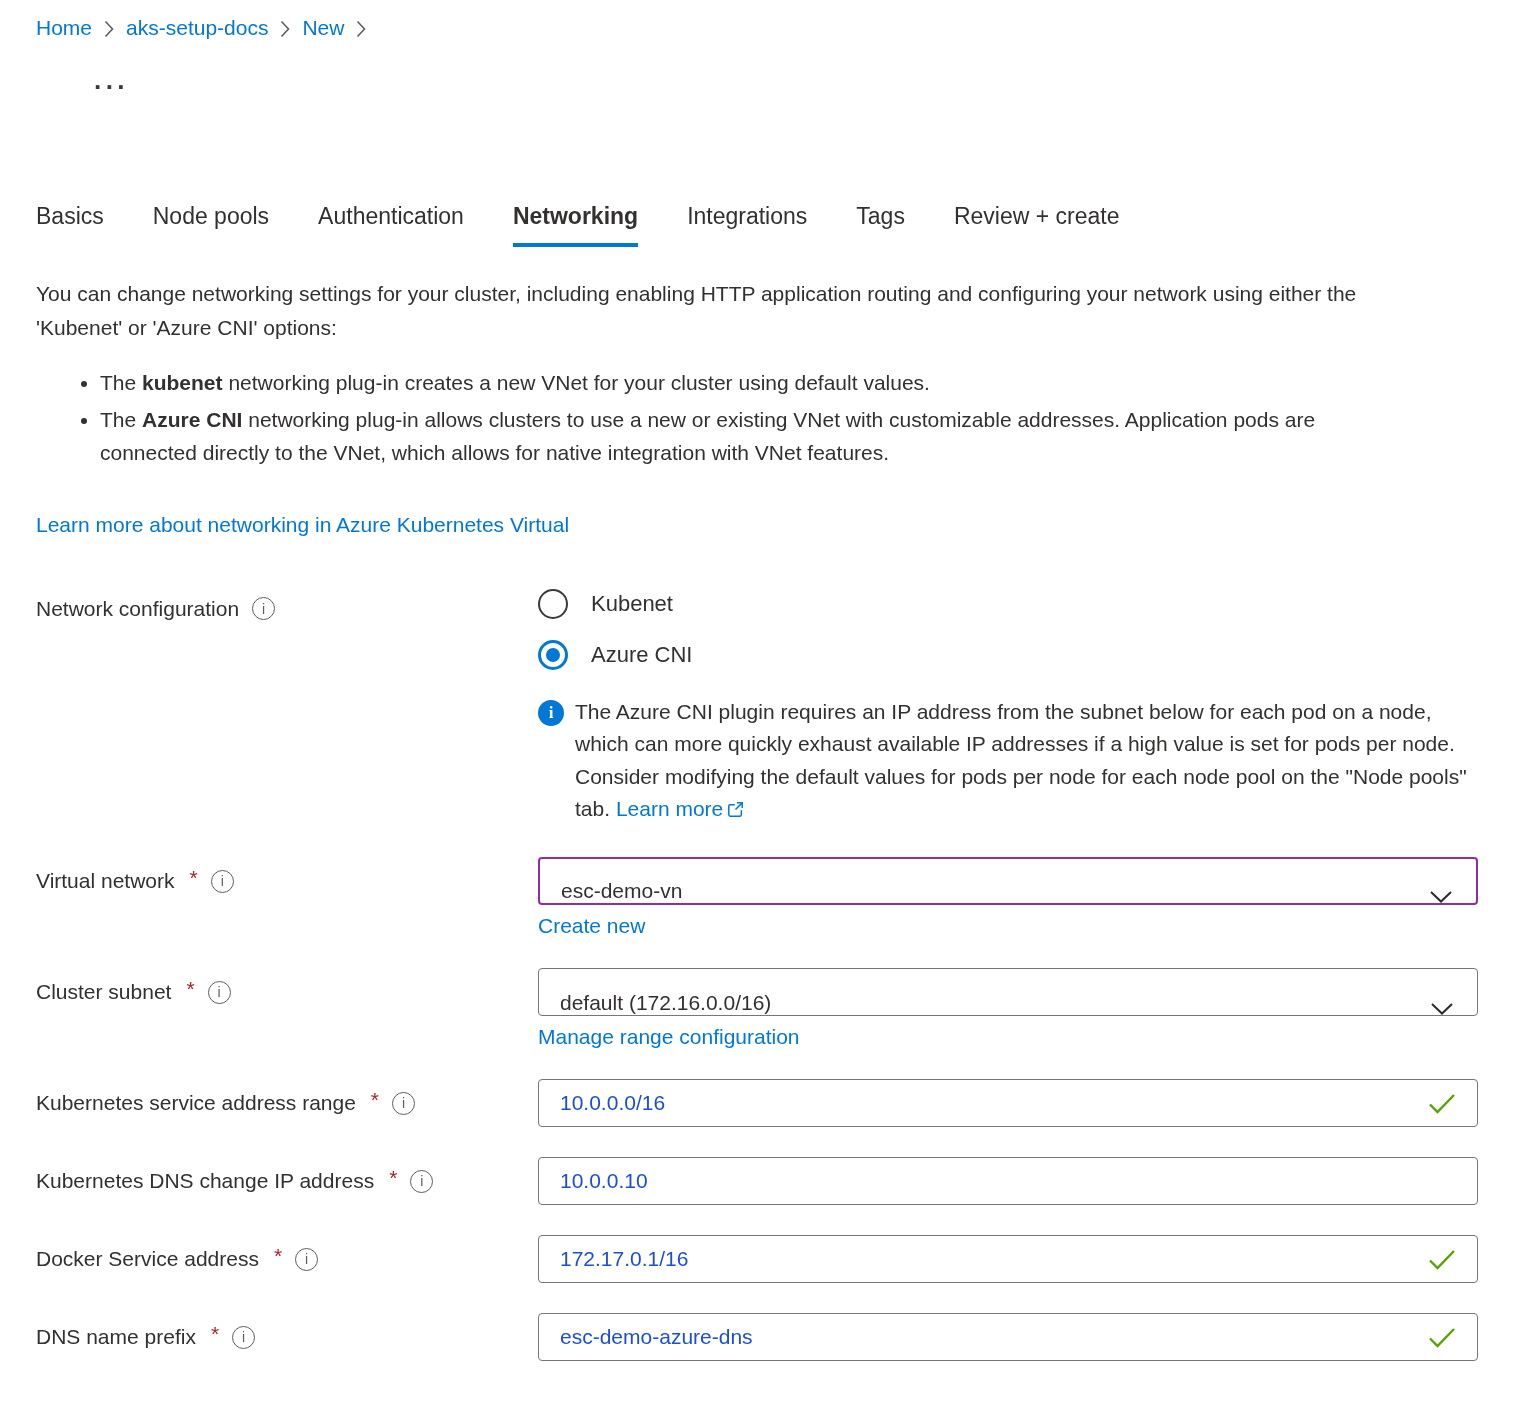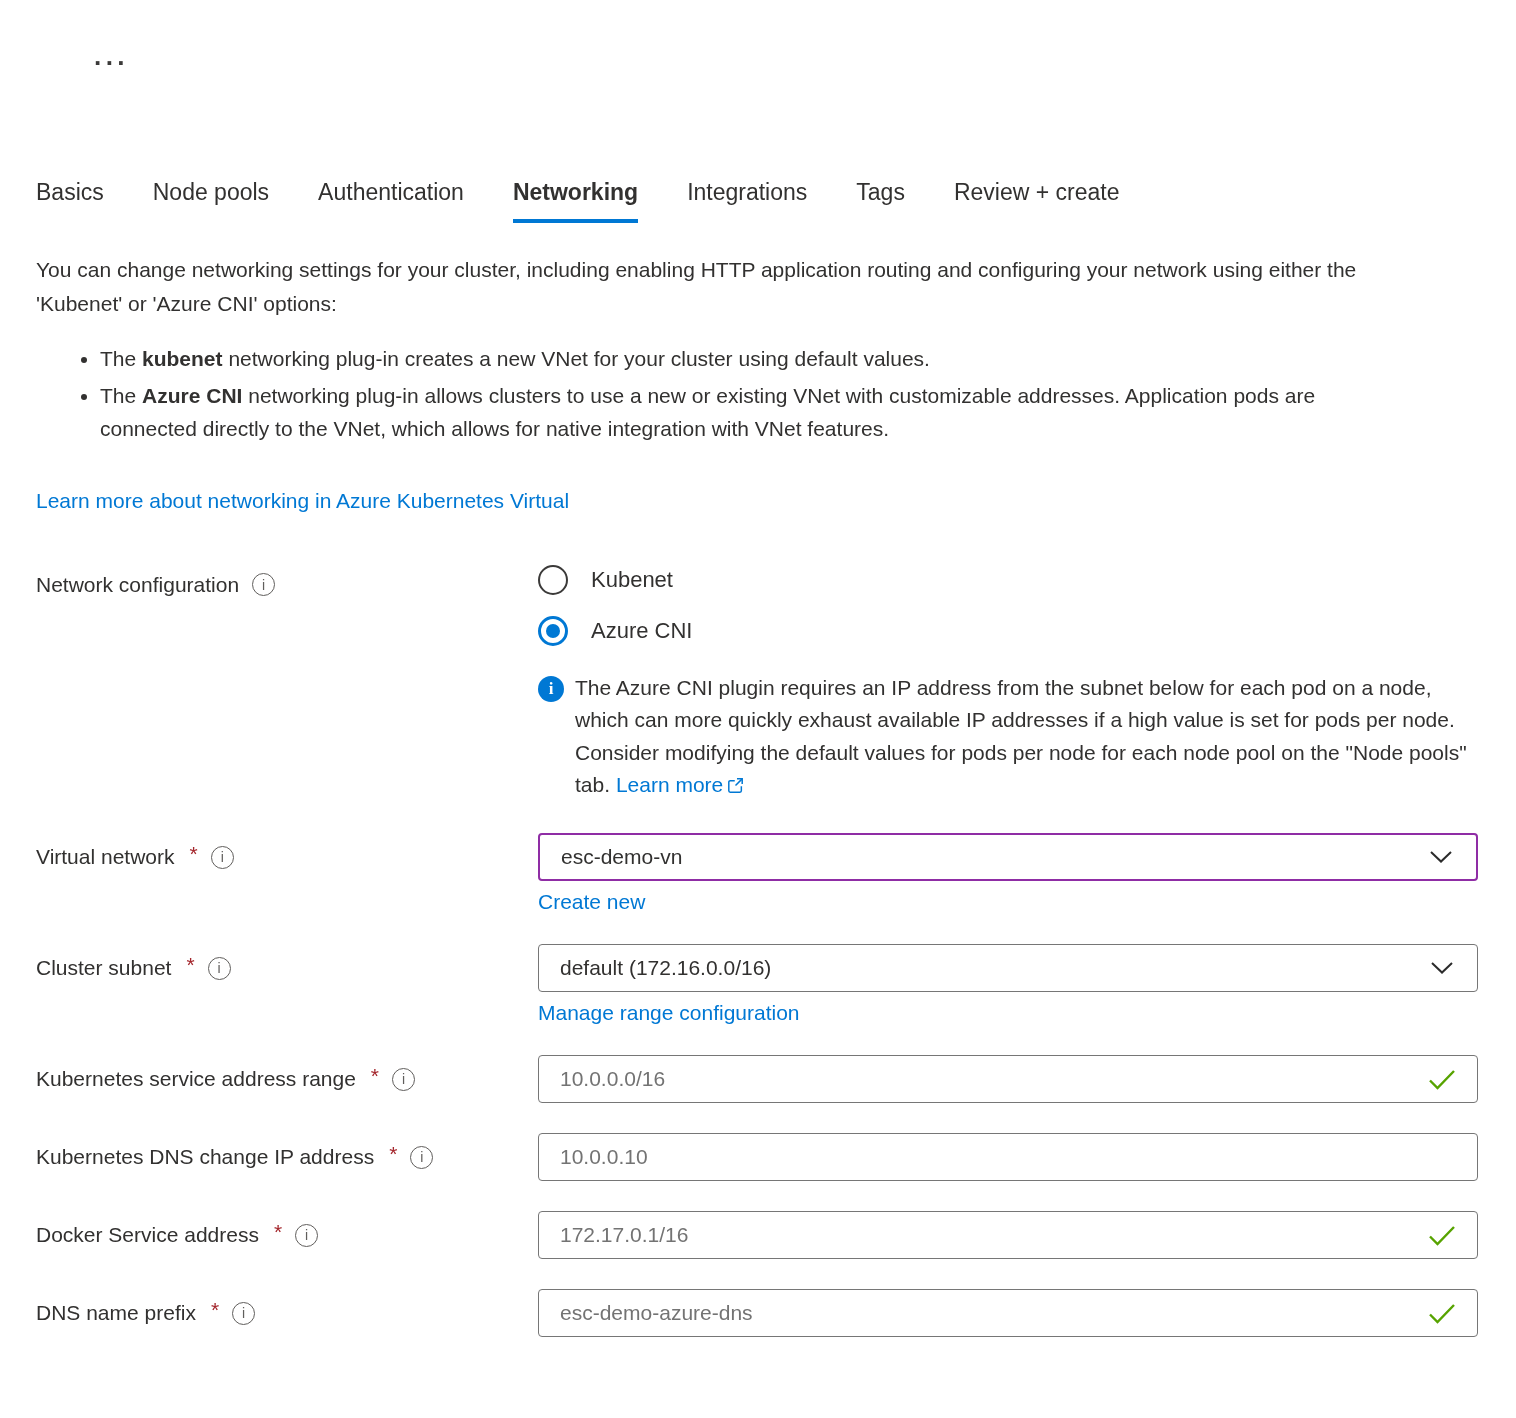--- a/index.html
+++ b/index.html
@@ -60,39 +60,59 @@
     flex: 0 0 26px; width: 26px; height: 26px; border-radius: 50%; background: #0078d4;
     color: #fff; display: flex; align-items: center; justify-content: center;
     font-size: 17px; font-weight: 700; margin-top: 4px; font-family: "Liberation Serif", serif;
   }
   .note-link { color: #0078d4; text-decoration: none; cursor: pointer; white-space: nowrap; }
   .ext-icon { display: inline-block; vertical-align: -2px; margin-left: 4px; }
 
   
   .combo {
     height: 48px; border: 1px solid #767676; border-radius: 4px; background: #fff;
-    display: flex; align-items: center; justify-content: space-between;
+    display: flex; align-items: flex-end; justify-content: space-between;
     padding: 0 24px 0 21px; font-size: 21px; cursor: pointer;
   }
   .combo.dirty { border: 2px solid #8f2da5; }
   .chevron { display: inline-flex; align-items: center; }
   .input-wrap { position: relative; }
   input.text {
     width: 100%; height: 48px; border: 1px solid #767676; border-radius: 4px;
-    font-size: 21px; padding: 0 64px 0 21px; color: #737373; font-family: inherit; outline: none;
+    font-size: 21px; padding: 0 64px 0 21px; color: #1d4ed8; font-family: inherit; outline: none;
   }
   .valid-check { position: absolute; right: 22px; top: 14px; }
   .sub-link { display: inline-block; margin-top: 9px; font-size: 21px; color: #0078d4; text-decoration: none; cursor: pointer; }
 </style>
 </head>
 <body>
 
 <div class="page">
 
   
+  <nav class="breadcrumb">
+    <a>Home</a>
+    <span class="crumb-sep">
+      <svg width="10" height="18" viewBox="0 0 10 18">
+          <path d="M1.5 1.5 L8.5 9 L1.5 16.5" stroke="#605e5c" stroke-width="1.6" fill="none"></path>
+        </svg>
+    </span>
+    <a>aks-setup-docs</a>
+    <span class="crumb-sep">
+      <svg width="10" height="18" viewBox="0 0 10 18">
+          <path d="M1.5 1.5 L8.5 9 L1.5 16.5" stroke="#605e5c" stroke-width="1.6" fill="none"></path>
+        </svg>
+    </span>
+    <a>New</a>
+    <span class="crumb-sep">
+      <svg width="10" height="18" viewBox="0 0 10 18">
+          <path d="M1.5 1.5 L8.5 9 L1.5 16.5" stroke="#605e5c" stroke-width="1.6" fill="none"></path>
+        </svg>
+    </span>
+  </nav>
 
   
   <div class="title-row">
     <button class="ellipsis-btn">···</button>
   </div>
 
   
   <div class="tabs">
     <span class="tab">Basics</span>
     <span class="tab">Node pools</span>

